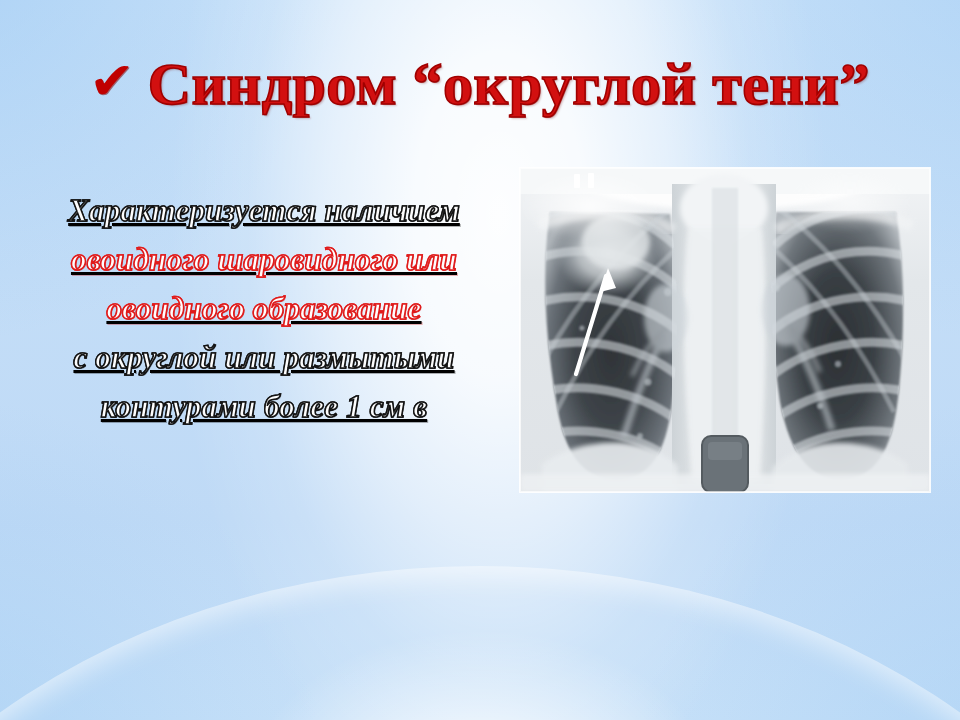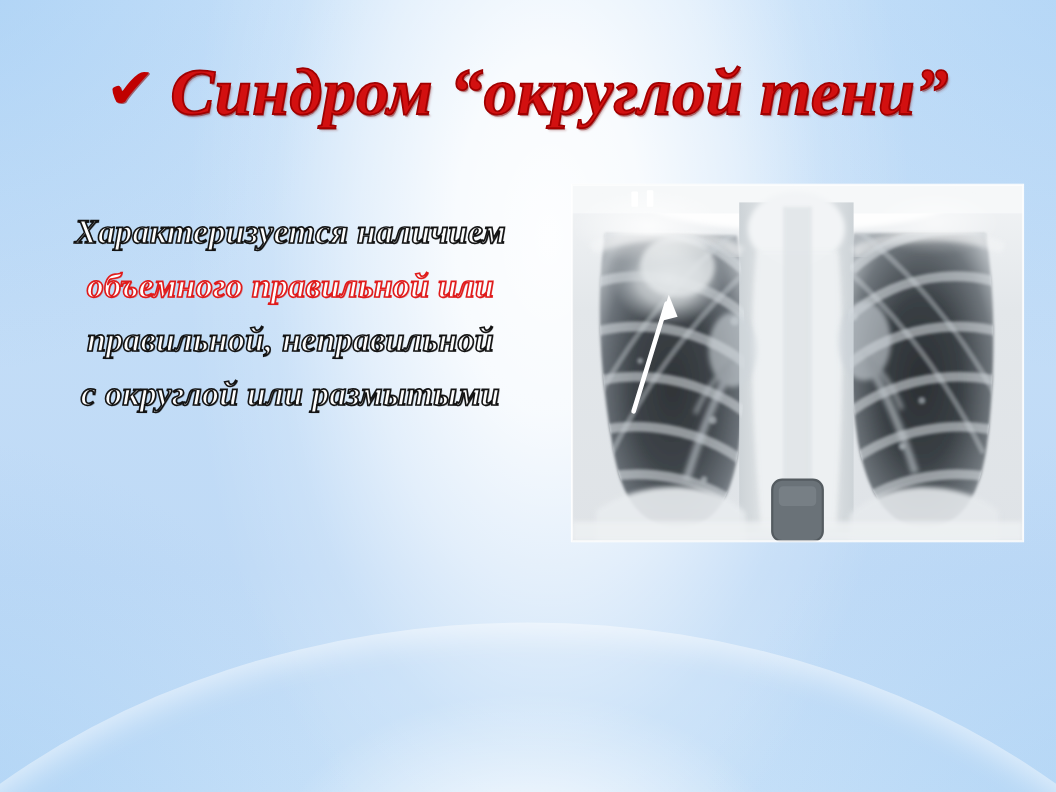--- a/index.html
+++ b/index.html
@@ -99,39 +99,39 @@
   .check-bullet {
     font-size: 52px;
     line-height: 1;
     color: #c00000;
     transform: translateY(-4px) scaleX(1.05);
     text-shadow: 1px 1px 0 rgba(130,0,0,0.55);
     font-family: "DejaVu Sans", sans-serif;
   }
   .slide-title {
     font-family: "Liberation Serif", "DejaVu Serif", serif;
-    font-style: italic;
     font-weight: bold;
     font-size: 60px;
     line-height: 1.02;
     letter-spacing: 0.5px;
     color: #d21010;
     -webkit-text-stroke: 1.6px #a00000;
     text-shadow:
        1px 1px 0 rgba(120,0,0,0.45),
        2px 2px 2px rgba(120,0,0,0.22);
   }
 
   
   .body-block {
     position: absolute;
     left: 18px;
     top: 186px;
     width: 492px;
     text-align: center;
+    text-decoration: underline;
   }
   .body-line {
     font-family: "Liberation Serif", "DejaVu Serif", serif;
     font-style: italic;
     font-weight: bold;
     font-size: 31px;
     line-height: 49px;
     white-space: nowrap;
     letter-spacing: 0.2px;
   }
@@ -175,23 +175,24 @@
   <div class="bg-arc-edge"></div>
   <div class="bg-bottom-glow"></div>
 
   <div class="title-row">
     <span class="check-bullet">✔</span>
     <span class="slide-title">Синдром “округлой тени”</span>
   </div>
 
   <div class="body-block">
     <div class="body-line dark">Характеризуется наличием</div>
-    <div class="body-line red">объемного правильной или</div>
-    <div class="body-line dark">правильной, неправильной</div>
+    <div class="body-line red">овоидного шаровидного или</div>
+    <div class="body-line red">овоидного образование</div>
     <div class="body-line dark">с округлой или размытыми</div>
+    <div class="body-line dark">контурами более 1 см в</div>
   </div>
 
   <div class="xray-figure">
     <svg class="xray-svg" viewBox="0 0 410 324" preserveAspectRatio="none">
       <defs>
         <linearGradient id="filmbg" x1="0" y1="0" x2="0" y2="1">
           <stop offset="0%" stop-color="#f2f4f6"></stop>
           <stop offset="35%" stop-color="#e3e7ea"></stop>
           <stop offset="100%" stop-color="#dfe3e7"></stop>
         </linearGradient>

